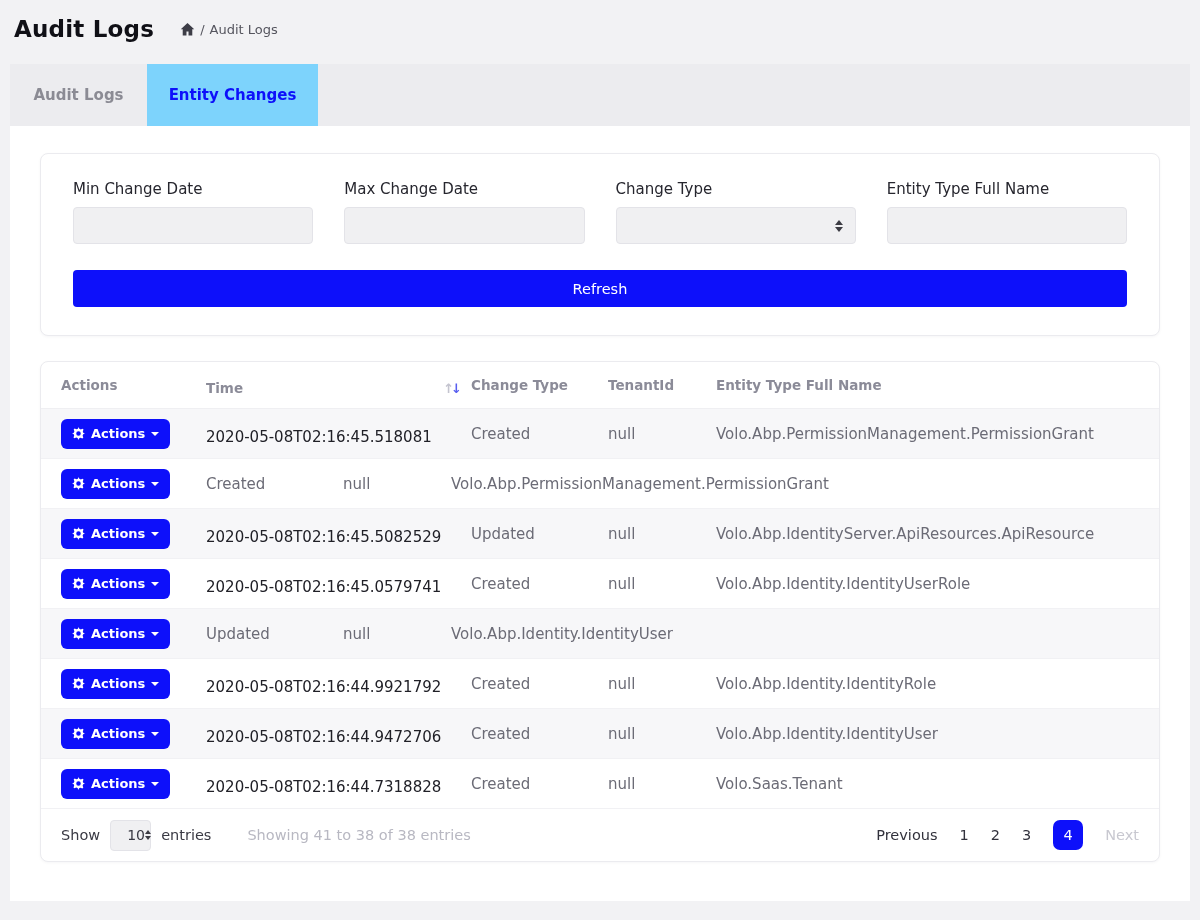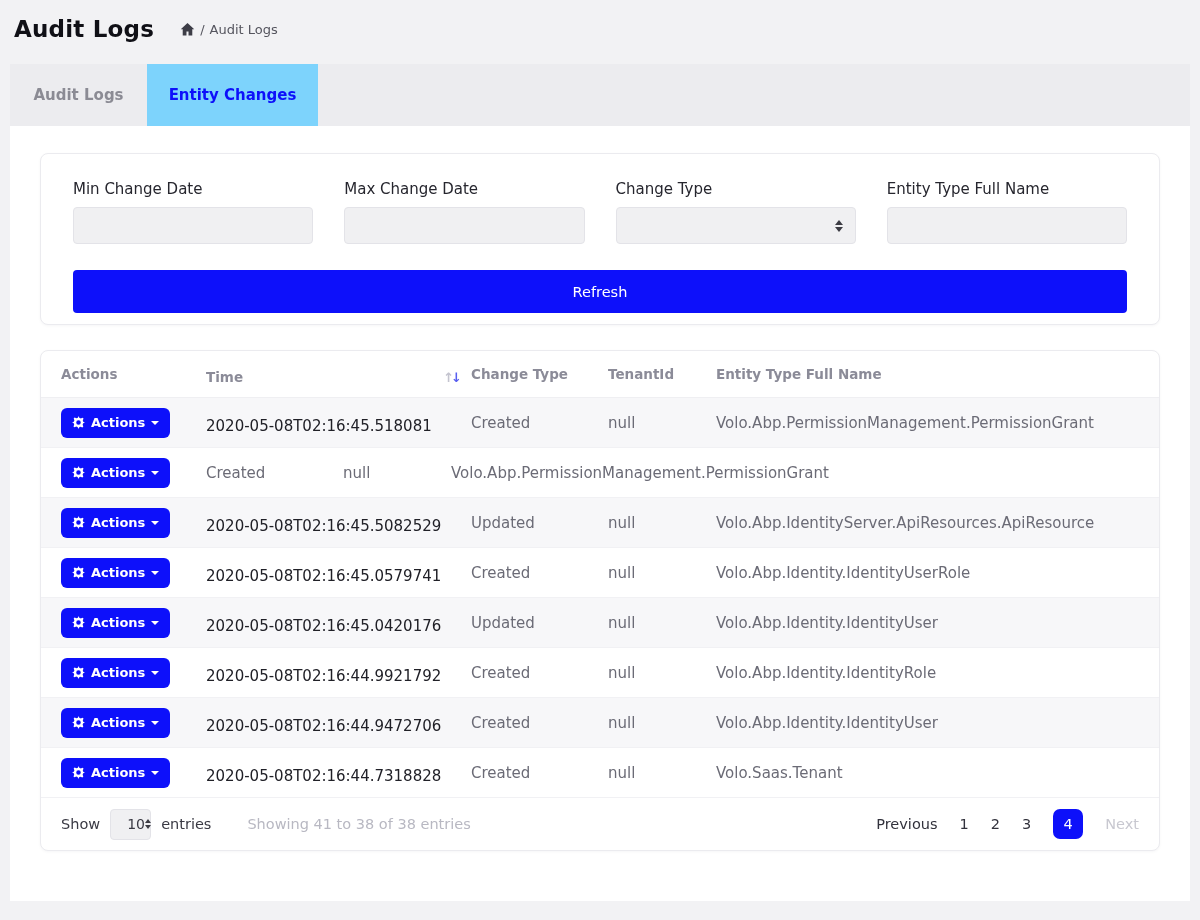--- a/index.html
+++ b/index.html
@@ -18,34 +18,34 @@
   .breadcrumb .sep { margin:0 5px 0 0; color:#55555e; }
   
   .tabstrip { margin:10px 10px 0 10px; background:#ececef; display:flex; height:62px; }
   .tab { display:flex; align-items:center; justify-content:center; font-size:15px; font-weight:bold; cursor:pointer; }
   .tab.inactive { width:137px; color:#8b8b94; }
   .tab.active { width:171px; background:#7dd3fc; color:#0d10fa; }
   
   .panel { margin:0 10px; background:#ffffff; padding:27px 30px 33px 30px; height:775px; }
   .card { background:#fff; border:1px solid #ebebef; border-radius:8px; box-shadow:0 1px 3px rgba(30,30,60,.04); }
   
-  .filter-card { padding:26px 32px 11px 32px; }
+  .filter-card { padding:26px 32px 28px 32px; }
   .filter-grid { display:grid; grid-template-columns:repeat(4,1fr); column-gap:31px; }
   .f-label { display:block; font-size:15px; color:#26262e; margin-bottom:9px; }
   .f-input, .f-select {
     width:100%; height:37px; background:#f0f0f2; border:1px solid #e3e3e8;
     border-radius:4px; padding:0 12px; font-size:14px; color:#26262e;
     font-family:"DejaVu Sans", sans-serif; outline:none;
   }
   .f-select { display:flex; align-items:center; justify-content:flex-end; cursor:pointer; }
   .updown { display:inline-flex; flex-direction:column; gap:2px; }
   .updown .u { width:0; height:0; border-left:4px solid transparent; border-right:4px solid transparent; border-bottom:5px solid #3c3c44; }
   .updown .d { width:0; height:0; border-left:4px solid transparent; border-right:4px solid transparent; border-top:5px solid #3c3c44; }
   .refresh-btn {
-    margin-top:26px; width:100%; height:43px; background:#0d10fa; color:#fff;
+    margin-top:26px; width:100%; height:37px; background:#0d10fa; color:#fff;
     font-size:14.5px; font-family:"DejaVu Sans", sans-serif; border:none; border-radius:4px; cursor:pointer;
   }
   
   .table-card { margin-top:25px; overflow:hidden; }
   .thead { display:flex; align-items:center; height:47px; font-size:13.5px; font-weight:600; color:#8b8b98; border-bottom:1px solid #efeff2; }
   .c-actions { width:165px; padding-left:20px; }
   .c-time { width:265px; display:flex; align-items:center; justify-content:space-between; padding-right:12px;margin-top:6px; }
   .c-type { width:137px; }
   .c-tenant { width:108px; }
   .c-entity { flex:1; padding-right:16px; }
@@ -207,21 +207,20 @@
       </div>
 
       <div class="tr">
         <div class="c-actions"><button class="btn-actions">
               <svg class="gear-svg" viewBox="0 0 20 20" fill="#fff">
                 <path fill-rule="evenodd" d="M10 0l1.2 2.8c.8.2 1.5.5 2.2.9l2.9-1.1 1.4 1.4-1.1 2.9c.4.7.7 1.4.9 2.2L20 10l-2.8 1.2c-.2.8-.5 1.5-.9 2.2l1.1 2.9-1.4 1.4-2.9-1.1c-.7.4-1.4.7-2.2.9L10 20l-1.2-2.8c-.8-.2-1.5-.5-2.2-.9l-2.9 1.1-1.4-1.4 1.1-2.9c-.4-.7-.7-1.4-.9-2.2L0 10l2.8-1.2c.2-.8.5-1.5.9-2.2L2.6 3.7 4 2.3l2.9 1.1c.7-.4 1.4-.7 2.2-.9L10 0zm0 6.5a3.5 3.5 0 1 0 0 7 3.5 3.5 0 0 0 0-7z"></path>
               </svg>
               <span>Actions</span>
               <span class="caret"></span>
             </button></div>
-        <div class="c-time td-time">2020-05-08T02:16:45.0420176</div>
         <div class="c-type td-muted">Updated</div>
         <div class="c-tenant td-muted">null</div>
         <div class="c-entity td-muted">Volo.Abp.Identity.IdentityUser</div>
       </div>
 
       <div class="tr">
         <div class="c-actions"><button class="btn-actions">
               <svg class="gear-svg" viewBox="0 0 20 20" fill="#fff">
                 <path fill-rule="evenodd" d="M10 0l1.2 2.8c.8.2 1.5.5 2.2.9l2.9-1.1 1.4 1.4-1.1 2.9c.4.7.7 1.4.9 2.2L20 10l-2.8 1.2c-.2.8-.5 1.5-.9 2.2l1.1 2.9-1.4 1.4-2.9-1.1c-.7.4-1.4.7-2.2.9L10 20l-1.2-2.8c-.8-.2-1.5-.5-2.2-.9l-2.9 1.1-1.4-1.4 1.1-2.9c-.4-.7-.7-1.4-.9-2.2L0 10l2.8-1.2c.2-.8.5-1.5.9-2.2L2.6 3.7 4 2.3l2.9 1.1c.7-.4 1.4-.7 2.2-.9L10 0zm0 6.5a3.5 3.5 0 1 0 0 7 3.5 3.5 0 0 0 0-7z"></path>
               </svg>

